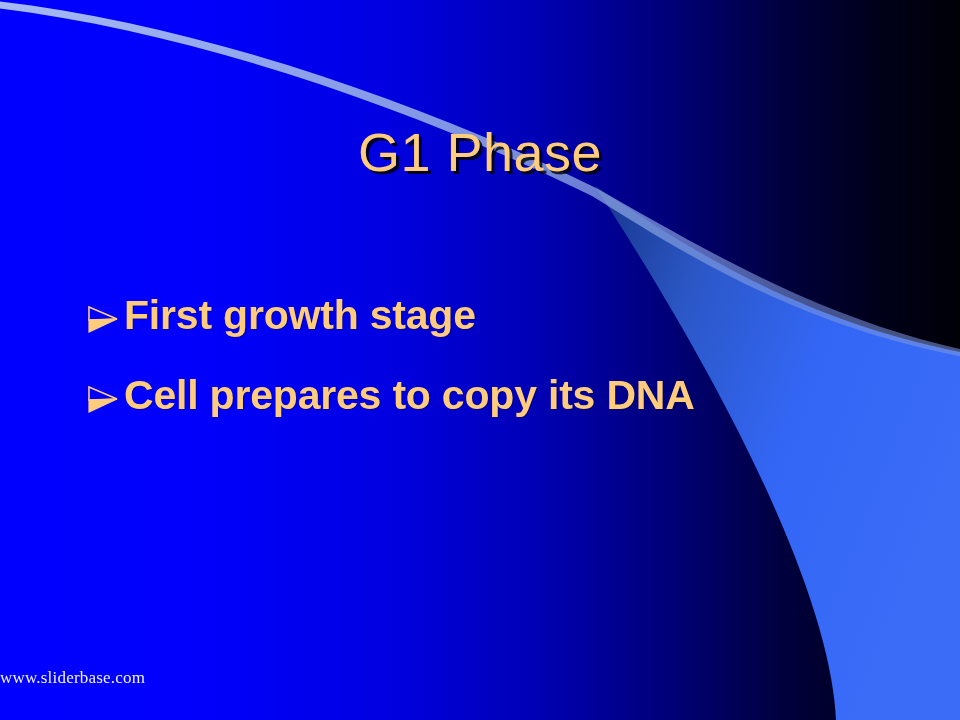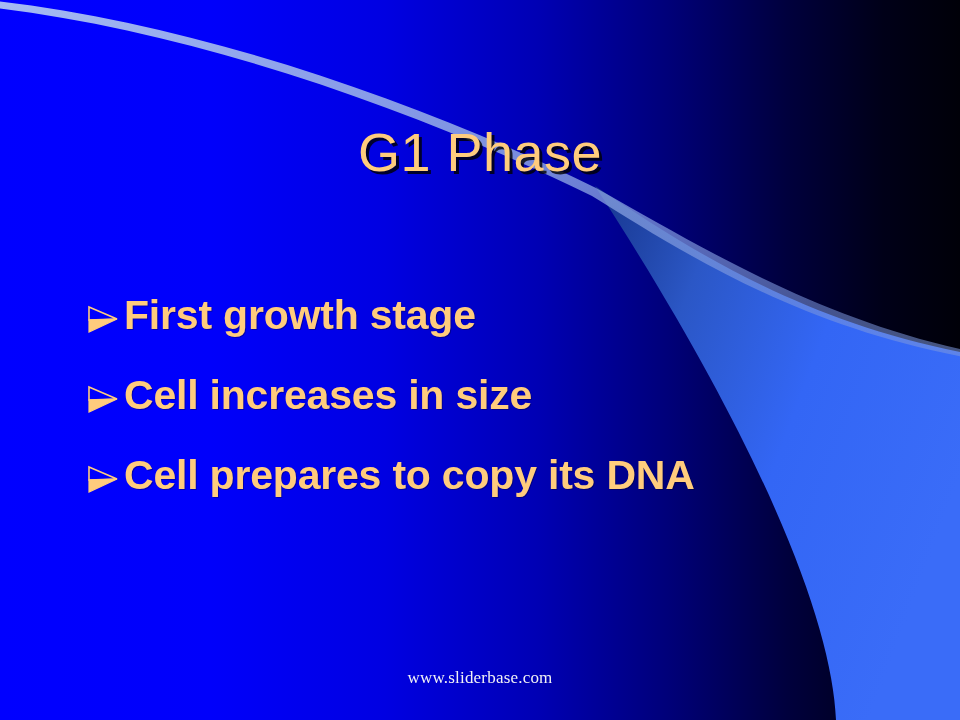--- a/index.html
+++ b/index.html
@@ -97,21 +97,21 @@
     letter-spacing: -0.2px;
     text-shadow: 1px 1px 0 rgba(0,0,0,0.28);
   }
 
   
   .footer {
     position: absolute;
     left: 0;
     right: 0;
     top: 668px;
-    text-align: center;
+    text-align: left;
     font-family: "Liberation Serif", serif;
     font-size: 17px;
     color: #f2f2f5;
     letter-spacing: 0.2px;
   }
 </style>
 </head>
 <body>
 
 <div class="slide">
@@ -160,29 +160,20 @@
     <li class="bullet-row">
       <span class="bullet-mark">
         <svg viewBox="0 0 34 34" aria-hidden="true">
           <path d="M 3 5 L 31 17 L 3 18 Z" fill="none" stroke="#ffcc7d" stroke-width="1.6"></path>
           <path d="M 3 18 L 31 17 L 3 30 Z" fill="#ffcc7d" stroke="#ffcc7d" stroke-width="1.2"></path>
         </svg>
       </span>
       <span class="bullet-text">First growth stage</span>
     </li>
 
-    <li class="bullet-row">
-      <span class="bullet-mark">
-        <svg viewBox="0 0 34 34" aria-hidden="true">
-          <path d="M 3 5 L 31 17 L 3 18 Z" fill="none" stroke="#ffcc7d" stroke-width="1.6"></path>
-          <path d="M 3 18 L 31 17 L 3 30 Z" fill="#ffcc7d" stroke="#ffcc7d" stroke-width="1.2"></path>
-        </svg>
-      </span>
-      <span class="bullet-text">Cell increases in size</span>
-    </li>
 
     <li class="bullet-row">
       <span class="bullet-mark">
         <svg viewBox="0 0 34 34" aria-hidden="true">
           <path d="M 3 5 L 31 17 L 3 18 Z" fill="none" stroke="#ffcc7d" stroke-width="1.6"></path>
           <path d="M 3 18 L 31 17 L 3 30 Z" fill="#ffcc7d" stroke="#ffcc7d" stroke-width="1.2"></path>
         </svg>
       </span>
       <span class="bullet-text">Cell prepares to copy its DNA</span>
     </li>

